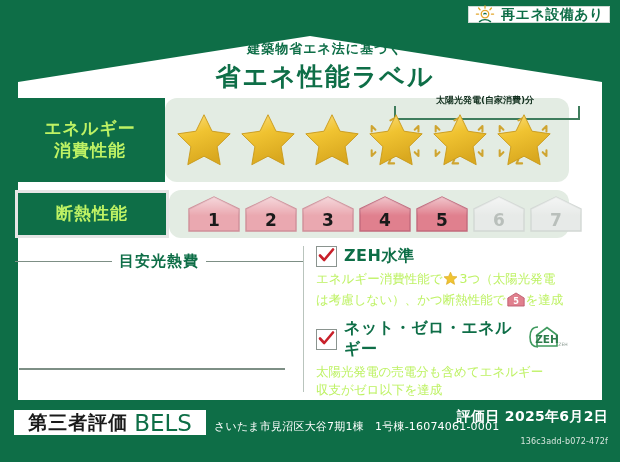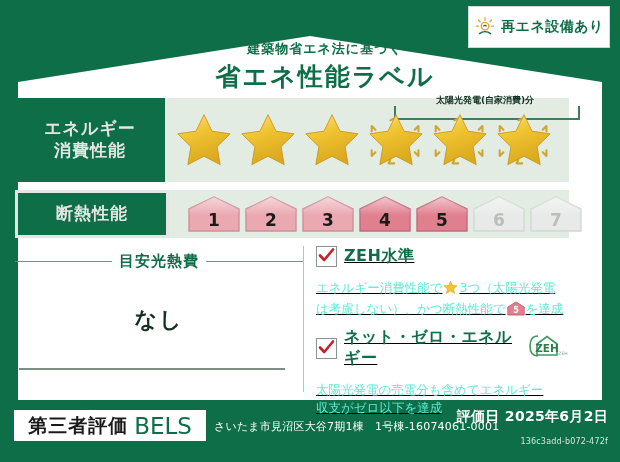--- a/index.html
+++ b/index.html
@@ -13,44 +13,44 @@
     background:#0e6e47;
     box-sizing:border-box;
   }
   
   .badge{
     position:absolute;background:#ffffff;border:1px solid #cfd9d4;
     display:flex;align-items:center;justify-content:center;
     font-weight:bold;color:#12301f;letter-spacing:.5px;
   }
   #badge-house{left:8px;top:6px;width:104px;height:27px;font-size:14px;}
-  #badge-renew{right:10px;top:6px;width:142px;height:42px;font-size:14px;
+  #badge-renew{right:10px;top:6px;width:142px;height:17px;font-size:14px;
     color:#0e6e47;gap:5px;padding:0 4px;box-sizing:border-box;}
   #badge-renew .sun{flex:0 0 auto;width:22px;height:22px;}
   
   #body{
     position:absolute;left:18px;top:36px;width:584px;height:364px;
     background:#ffffff;
     clip-path:polygon(0 46px, 292px 0, 584px 46px, 584px 364px, 0 364px);
   }
   #titlewrap{
     position:absolute;left:0;top:40px;width:584px;text-align:center;color:#0e6e47;margin-left:33px;
   }
   #title-small{font-size:13px;font-weight:bold;letter-spacing:1px;}
   #title-big{font-size:25px;font-weight:bold;letter-spacing:2px;margin-top:2px;}
 
   
   .row{position:absolute;left:15px;width:554px;display:flex;}
   .rowlabel{
-    background:#0e6e47;color:#e5e5e5;font-weight:bold;
+    background:#0e6e47;color:#bef264;font-weight:bold;
     display:flex;flex-direction:column;align-items:center;justify-content:center;
     text-align:center;line-height:1.28;font-size:17px;letter-spacing:1px;
     flex:0 0 148px;
   }
-  .rowbody{flex:1;background:#e3ece3;position:relative;}
+  .rowbody{flex:1;background:#e3ece3;position:relative;border-radius:12px;}
 
   #row-energy{top:98px;height:84px;}
   #row-energy .rowlabel{border:1px solid #0e6e47;}
   #row-insul{top:190px;height:48px;}
   #row-insul .rowlabel{border:3px solid #e5e5e5;font-size:17px;}
 
   
   #stars{position:absolute;left:8px;top:0;right:4px;bottom:0;display:flex;align-items:center;}
   .star{width:62px;height:58px;margin-right:2px;position:relative;flex:0 0 auto;}
   .star svg{position:absolute;left:0;top:0;}
@@ -81,36 +81,36 @@
   #cost-panel{flex:0 0 288px;position:relative;}
   #cost-head{display:flex;align-items:center;gap:7px;margin-top:6px;}
   #cost-head .ln{flex:1;height:1px;background:#7d8f85;}
   #cost-title{font-size:15px;font-weight:bold;color:#0e6e47;letter-spacing:1px;white-space:nowrap;}
   #cost-value{
     text-align:center;font-size:22px;font-weight:bold;color:#12301f;
     margin-top:34px;letter-spacing:2px;
   }
   #cost-rule{position:absolute;left:4px;right:18px;bottom:22px;height:2px;background:#7d8f85;}
 
-  #zeh-panel{flex:1;padding-left:12px;border-left:1px solid #b9c4bd;box-sizing:border-box;text-decoration:underline;}
+  #zeh-panel{flex:1;padding-left:12px;border-left:1px solid #b9c4bd;box-sizing:border-box;}
   .zeh-item{margin-bottom:6px;}
   .zeh-head{display:flex;align-items:center;gap:7px;}
   .chk{
     width:19px;height:19px;border:1px solid #8a948f;background:#fff;position:relative;flex:0 0 auto;
   }
   .chk svg{position:absolute;left:1px;top:0px;}
   .zeh-name{font-size:16px;font-weight:bold;color:#0e6e47;letter-spacing:.5px;}
-  .zeh-desc{font-size:12.5px;color:#5eead4;line-height:1.45;margin-top:12px;letter-spacing:0px;}
+  .zeh-desc{font-size:12.5px;color:#bef264;line-height:1.45;margin-top:3px;letter-spacing:0px;}
   .inline-ico{display:inline-block;vertical-align:-3px;margin:0 1px;}
   #zeh-logo{display:inline-block;vertical-align:-6px;margin-left:4px;}
 
   
   #footer{position:absolute;left:0;top:404px;width:620px;height:58px;color:#fff;}
   #bels-box{
-    position:absolute;left:14px;top:6px;width:192px;height:31px;background:#fff;
+    position:absolute;left:14px;top:6px;width:192px;height:25px;background:#fff;
     display:flex;align-items:center;justify-content:center;gap:6px;
   }
   #bels-jp{font-size:19px;font-weight:bold;color:#1a1a1a;letter-spacing:1px;}
   #bels-en{font-size:23px;font-weight:normal;color:#0e6e47;letter-spacing:0px;}
   #addr{position:absolute;left:214px;top:15px;font-size:11px;color:#fff;letter-spacing:.2px;}
   #date-wrap{position:absolute;right:12px;top:4px;text-align:right;}
   #eval-date{font-size:14px;font-weight:bold;letter-spacing:.3px;}
   #eval-code{font-size:8px;margin-top:11px;letter-spacing:.2px;color:#d7e5dd;}
 </style>
 </head>
@@ -354,21 +354,20 @@
     </div>
   </div>
 
   <div id="lower">
     <div id="cost-panel">
       <div id="cost-head">
         <span class="ln"></span>
         <span id="cost-title">目安光熱費</span>
         <span class="ln"></span>
       </div>
-      <div id="cost-value">なし</div>
       <div id="cost-rule"></div>
     </div>
 
     <div id="zeh-panel">
 
       <div class="zeh-item">
         <div class="zeh-head">
           <span class="chk">
             <svg width="17" height="17" viewBox="0 0 17 17">
               <path d="M2 8.5 L6.2 13 L15 2.5" fill="none" stroke="#c8202a" stroke-width="2.6" stroke-linecap="round" stroke-linejoin="round"></path>

